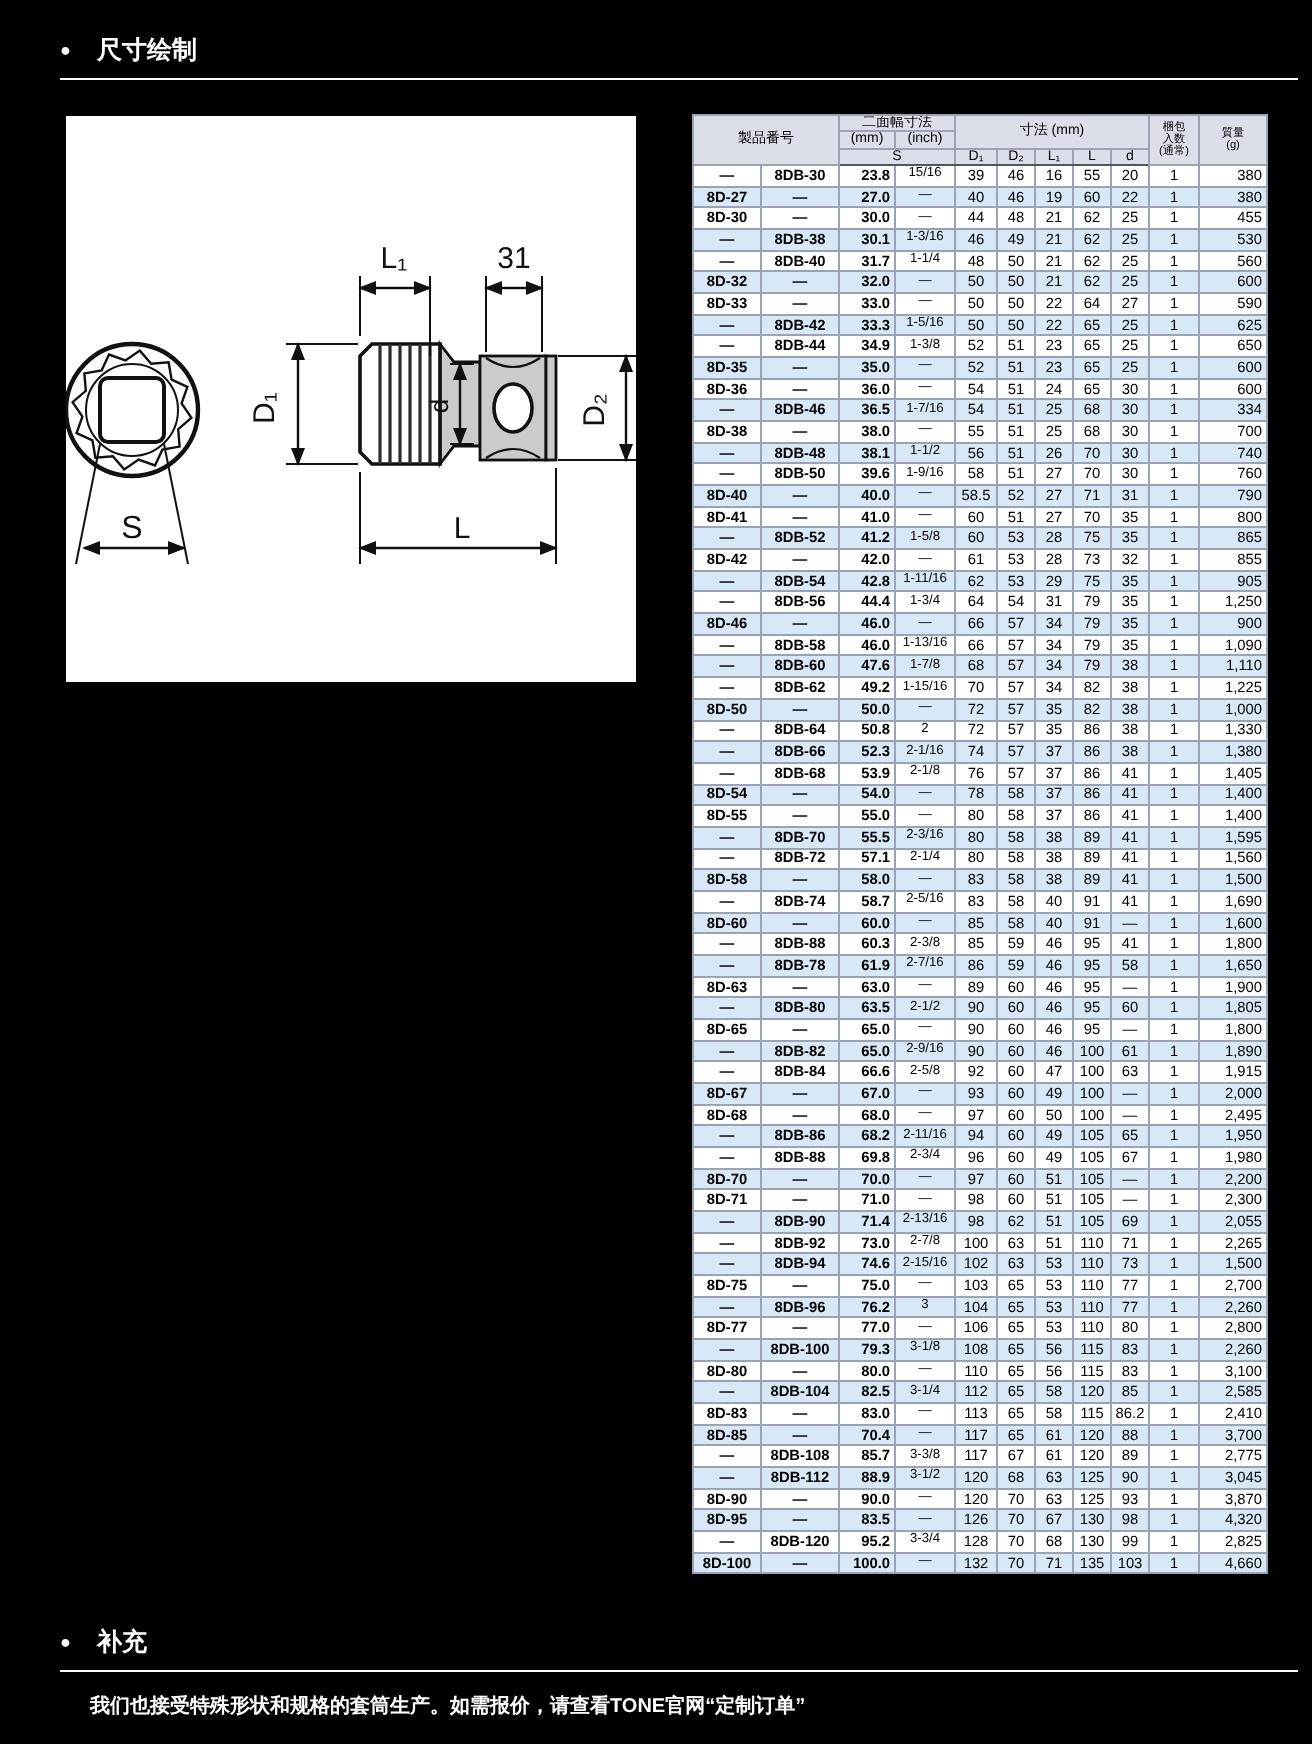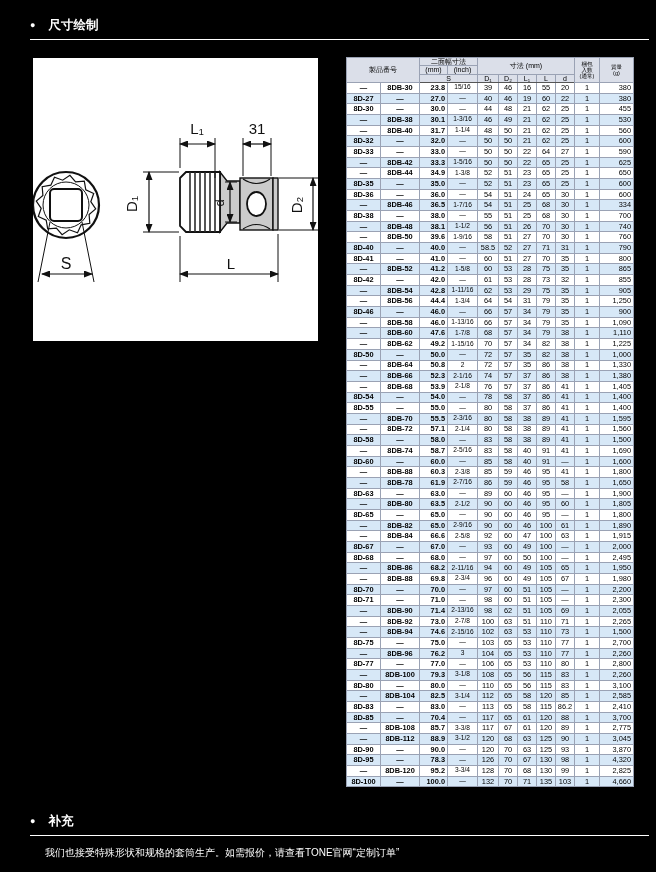--- a/index.html
+++ b/index.html
@@ -16,21 +16,21 @@
         font-size:7.4px;line-height:1.05;white-space:nowrap;overflow:hidden;}
   th{background:#dbdfe9;font-weight:normal;font-size:7px;}
   thead tr:last-child th{border-bottom:1.5px solid #555;}
   th.tiny{font-size:5.6px;line-height:1.1;}
   td{height:9.68px;}
   tr.stripe td{background:#d7e8f7;}
   td.c0,td.c1{font-weight:bold;}
   td.c2{font-weight:bold;text-align:right;padding-right:2px;}
   td.c3{font-size:6.6px;}
   td.c10{text-align:right;padding-right:2px;}
-  .supplement{position:absolute;left:45px;top:846px;color:#fff;font-size:10px;font-weight:normal;margin:0;}
+  .supplement{position:absolute;left:45px;top:846px;color:#fff;font-size:10px;font-weight:bold;margin:0;}
   svg text{font-family:"Liberation Sans","DejaVu Sans",sans-serif;fill:#111;}
 </style>
 </head>
 <body>
 
 <div class="page">
 
   <div class="sec-header" style="top:17px;">
     <span class="bullet">●</span>
     <span>尺寸绘制</span>
@@ -975,21 +975,21 @@
             <td class="c5">70</td>
             <td class="c6">63</td>
             <td class="c7">125</td>
             <td class="c8">93</td>
             <td class="c9">1</td>
             <td class="c10">3,870</td>
           </tr>
           <tr class="stripe">
             <td class="c0">8D-95</td>
             <td class="c1">—</td>
-            <td class="c2">78.3</td>
+            <td class="c2">83.5</td>
             <td class="c3">—</td>
             <td class="c4">126</td>
             <td class="c5">70</td>
             <td class="c6">67</td>
             <td class="c7">130</td>
             <td class="c8">98</td>
             <td class="c9">1</td>
             <td class="c10">4,320</td>
           </tr>
           <tr>

